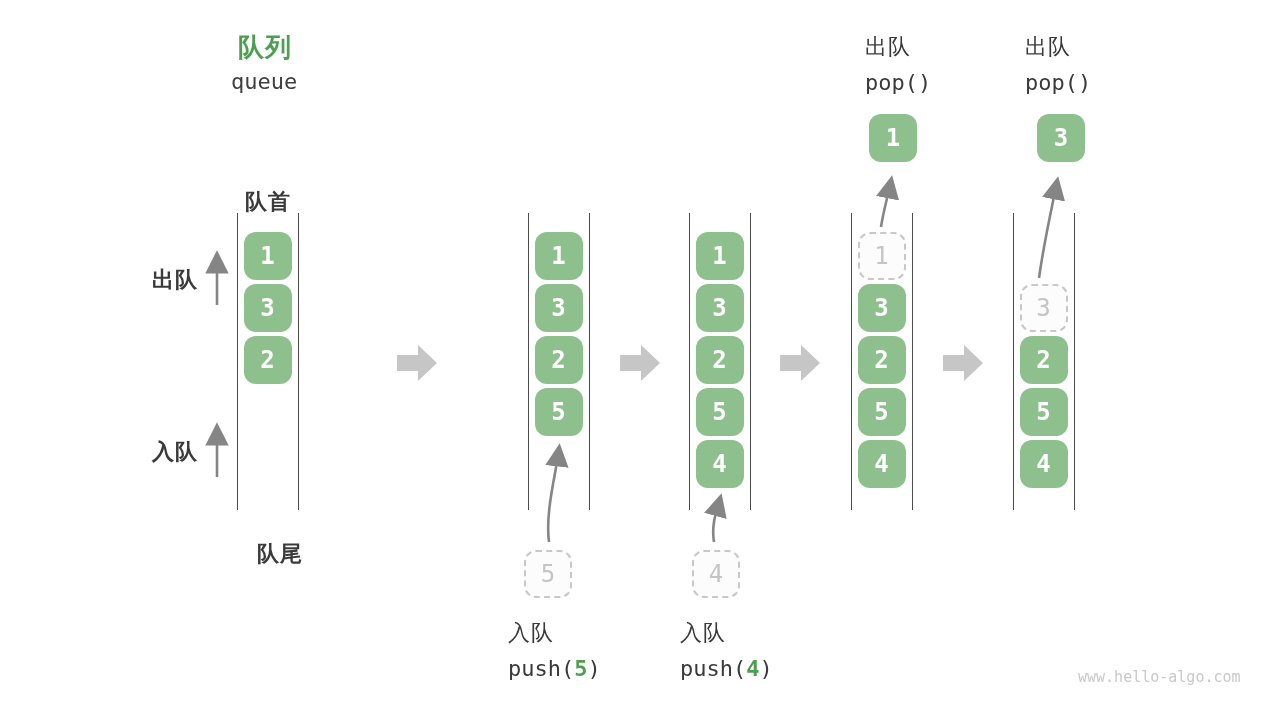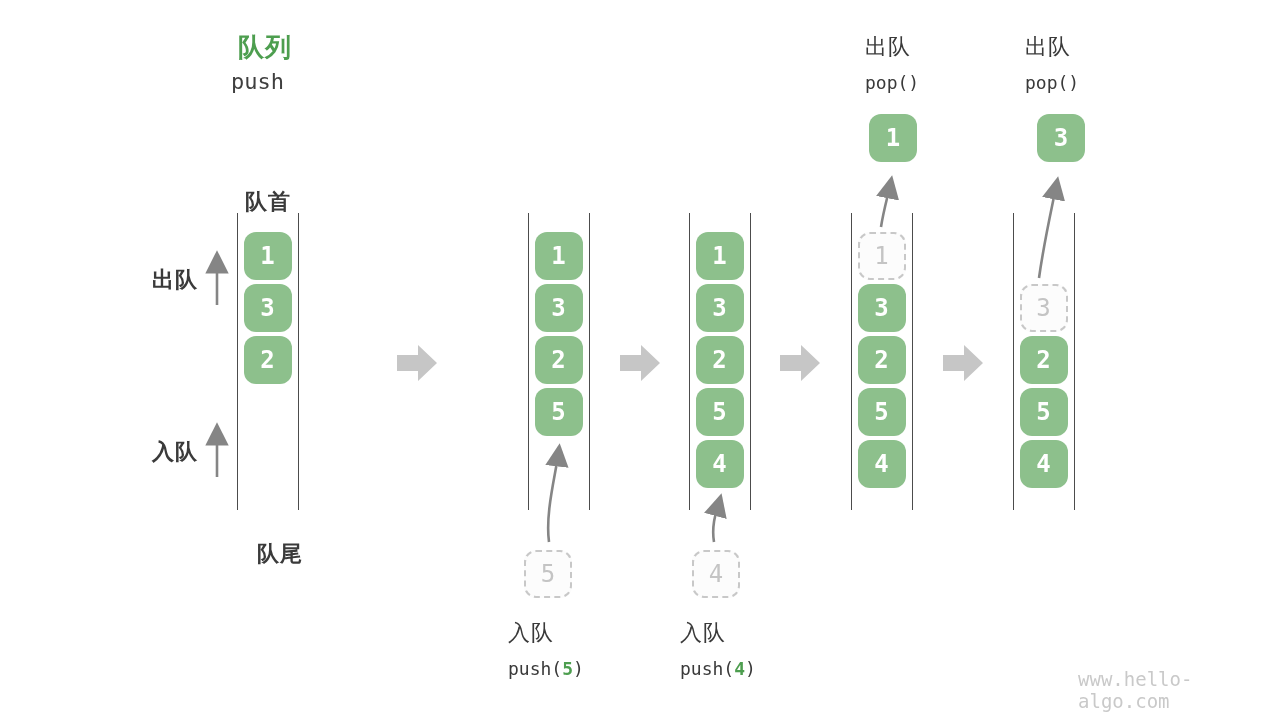--- a/index.html
+++ b/index.html
@@ -29,37 +29,37 @@
   }
   .s0{top:19px}.s1{top:71px}.s2{top:123px}.s3{top:175px}.s4{top:227px}
   .ghost{
     background:#fcfcfc;border:2.5px dashed #c8c8c8;box-sizing:border-box;
     color:#c4c4c4;font-weight:normal;
   }
   .floating{left:auto;top:auto;}   
   
   .op{position:absolute;line-height:36px;}
   .op-zh{font-size:22px;color:#3a3a3a;letter-spacing:1px;}
-  .op-code{font-size:18px;color:#3a3a3a;font-family:"DejaVu Sans Mono",monospace;}
+  .op-code{font-size:22px;color:#3a3a3a;font-family:"DejaVu Sans Mono",monospace;}
   .op-code .arg{color:#4d9e4f;font-weight:bold;}
   
   .overlay{position:absolute;left:0;top:0;pointer-events:none;}
   
   .watermark{
-    position:absolute;left:1078px;top:668px;font-size:19px;color:#c9c9c9;
+    position:absolute;left:1078px;top:668px;font-size:15px;color:#c9c9c9;
     font-family:"DejaVu Sans Mono",monospace;
   }
 </style>
 </head>
 <body>
 
 <div class="canvas">
 
   <div class="title-zh">队列</div>
-  <div class="title-en">push</div>
+  <div class="title-en">queue</div>
 
   <div class="lbl lbl-front">队首</div>
   <div class="lbl lbl-rear">队尾</div>
   <div class="lbl lbl-deq">出队</div>
   <div class="lbl lbl-enq">入队</div>
 
   <div class="col" style="left:237px">
     <div class="cell s0">1</div>
     <div class="cell s1">3</div>
     <div class="cell s2">2</div>

